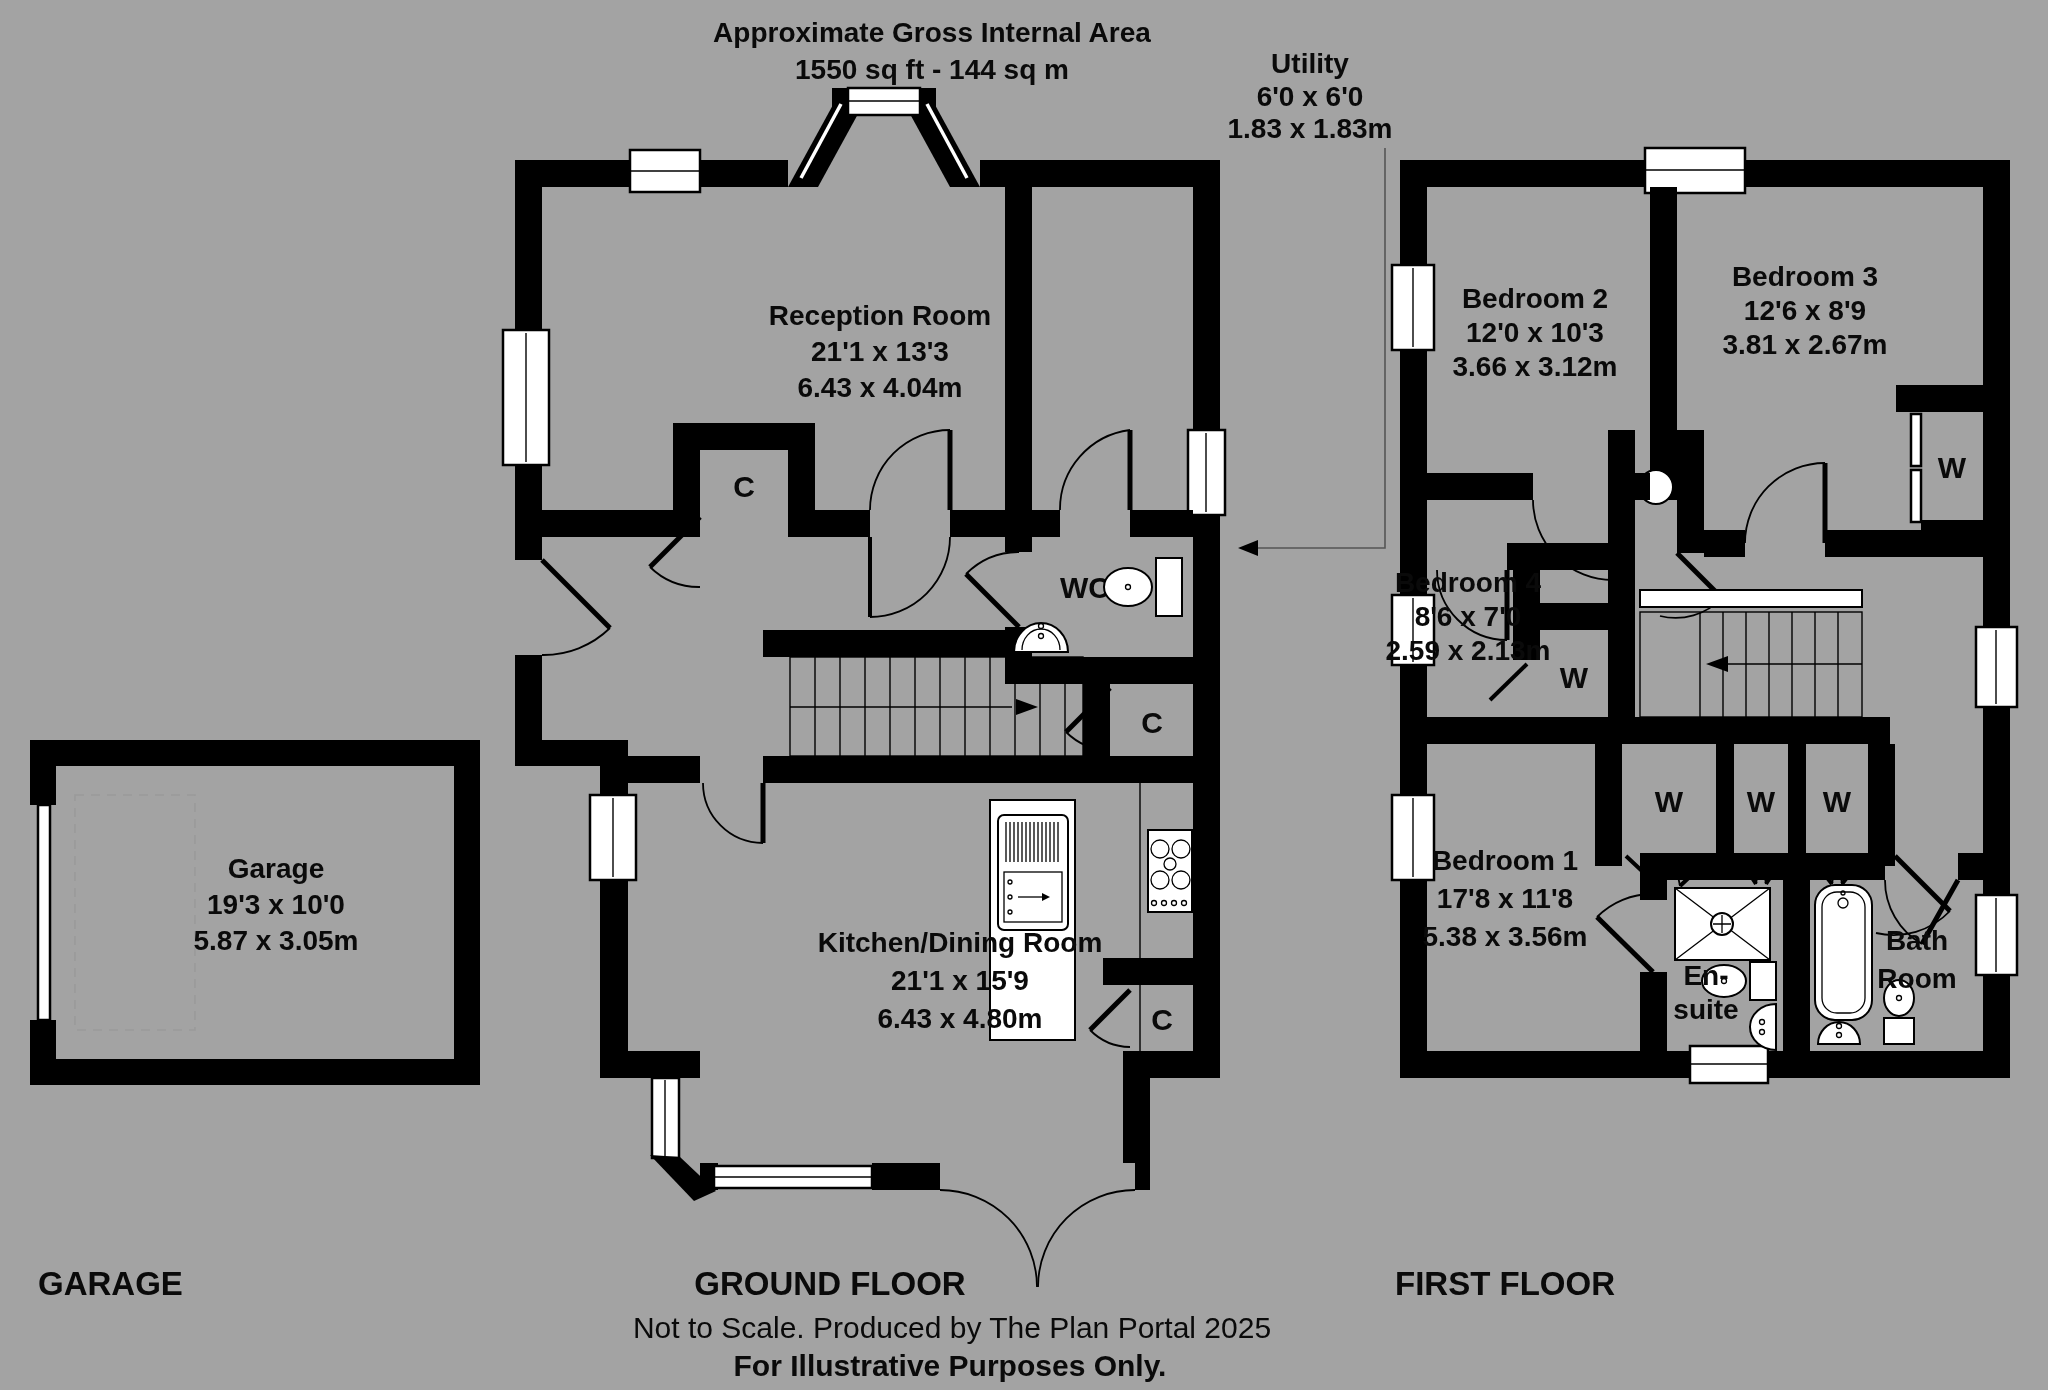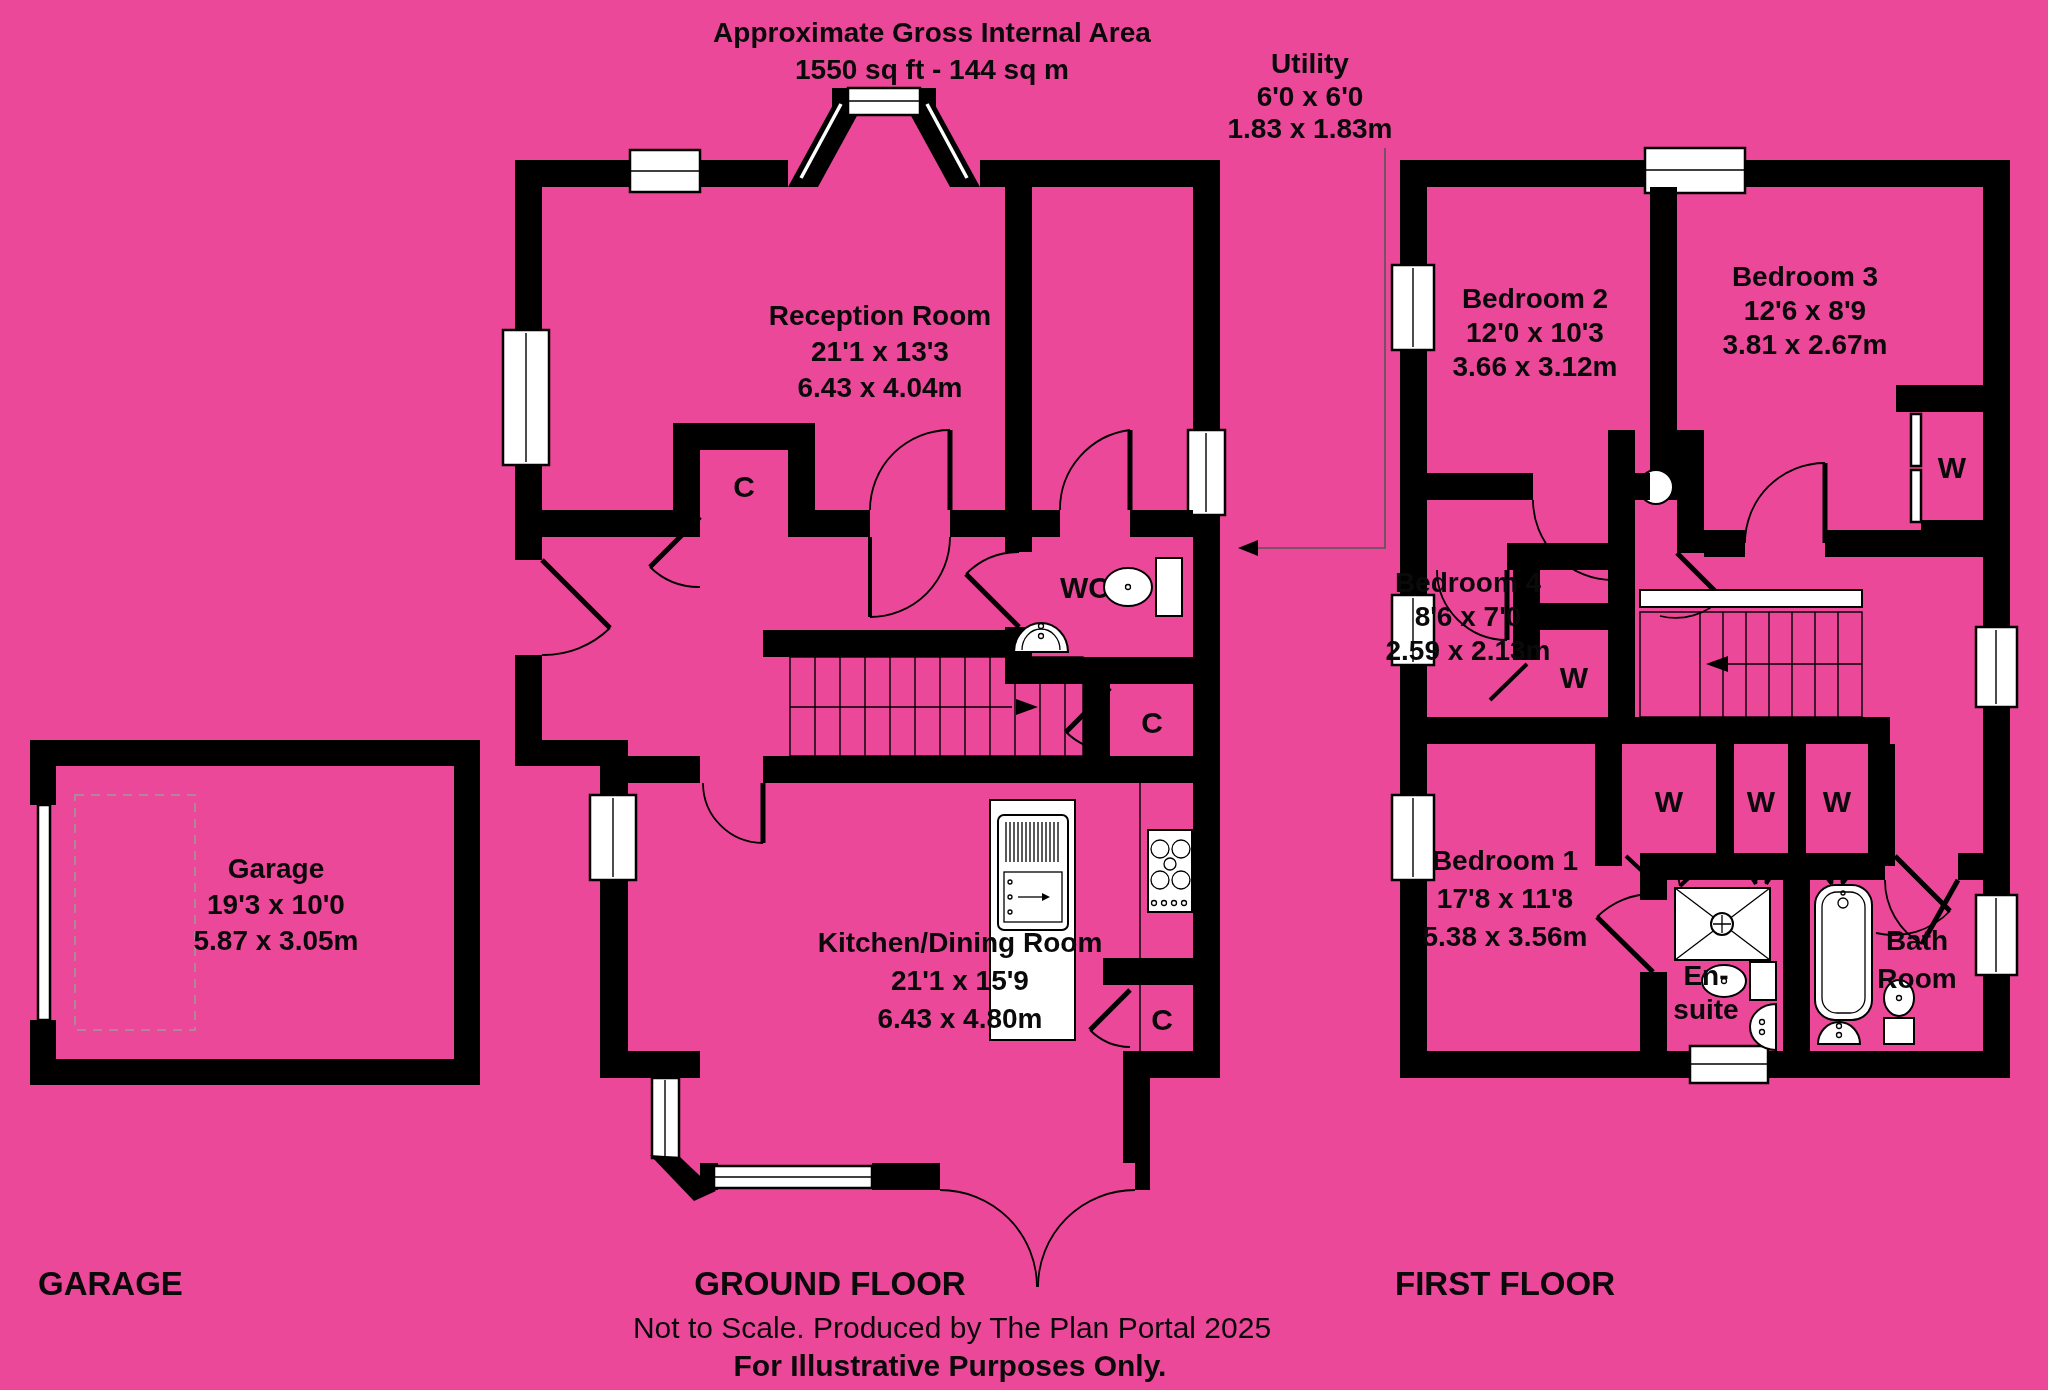--- a/index.html
+++ b/index.html
@@ -1,16 +1,16 @@
 <!DOCTYPE html>
 <html><head>
 <meta charset="utf-8">
 <style>
   html,body{margin:0;padding:0;background:#fff;}
-  #canvas{position:relative;width:2048px;height:1390px;background:#ec4899;overflow:hidden;}
+  #canvas{position:relative;width:2048px;height:1390px;background:#a3a3a3;overflow:hidden;}
   svg{display:block;}
   .w{fill:#000;}
   .win{fill:#fff;stroke:#000;stroke-width:2.5;}
   .thin{stroke:#000;stroke-width:1.4;fill:none;}
   .leaf{stroke:#000;stroke-width:5;fill:none;}
   .leaf2{stroke:#000;stroke-width:4;fill:none;}
   .arc{stroke:#000;stroke-width:1.8;fill:none;}
   .fix{fill:#fff;stroke:#000;stroke-width:2;}
   .fix2{fill:none;stroke:#000;stroke-width:1.3;}
   .dash{fill:none;stroke:#9a9a9a;stroke-width:1.6;stroke-dasharray:9 7;}

